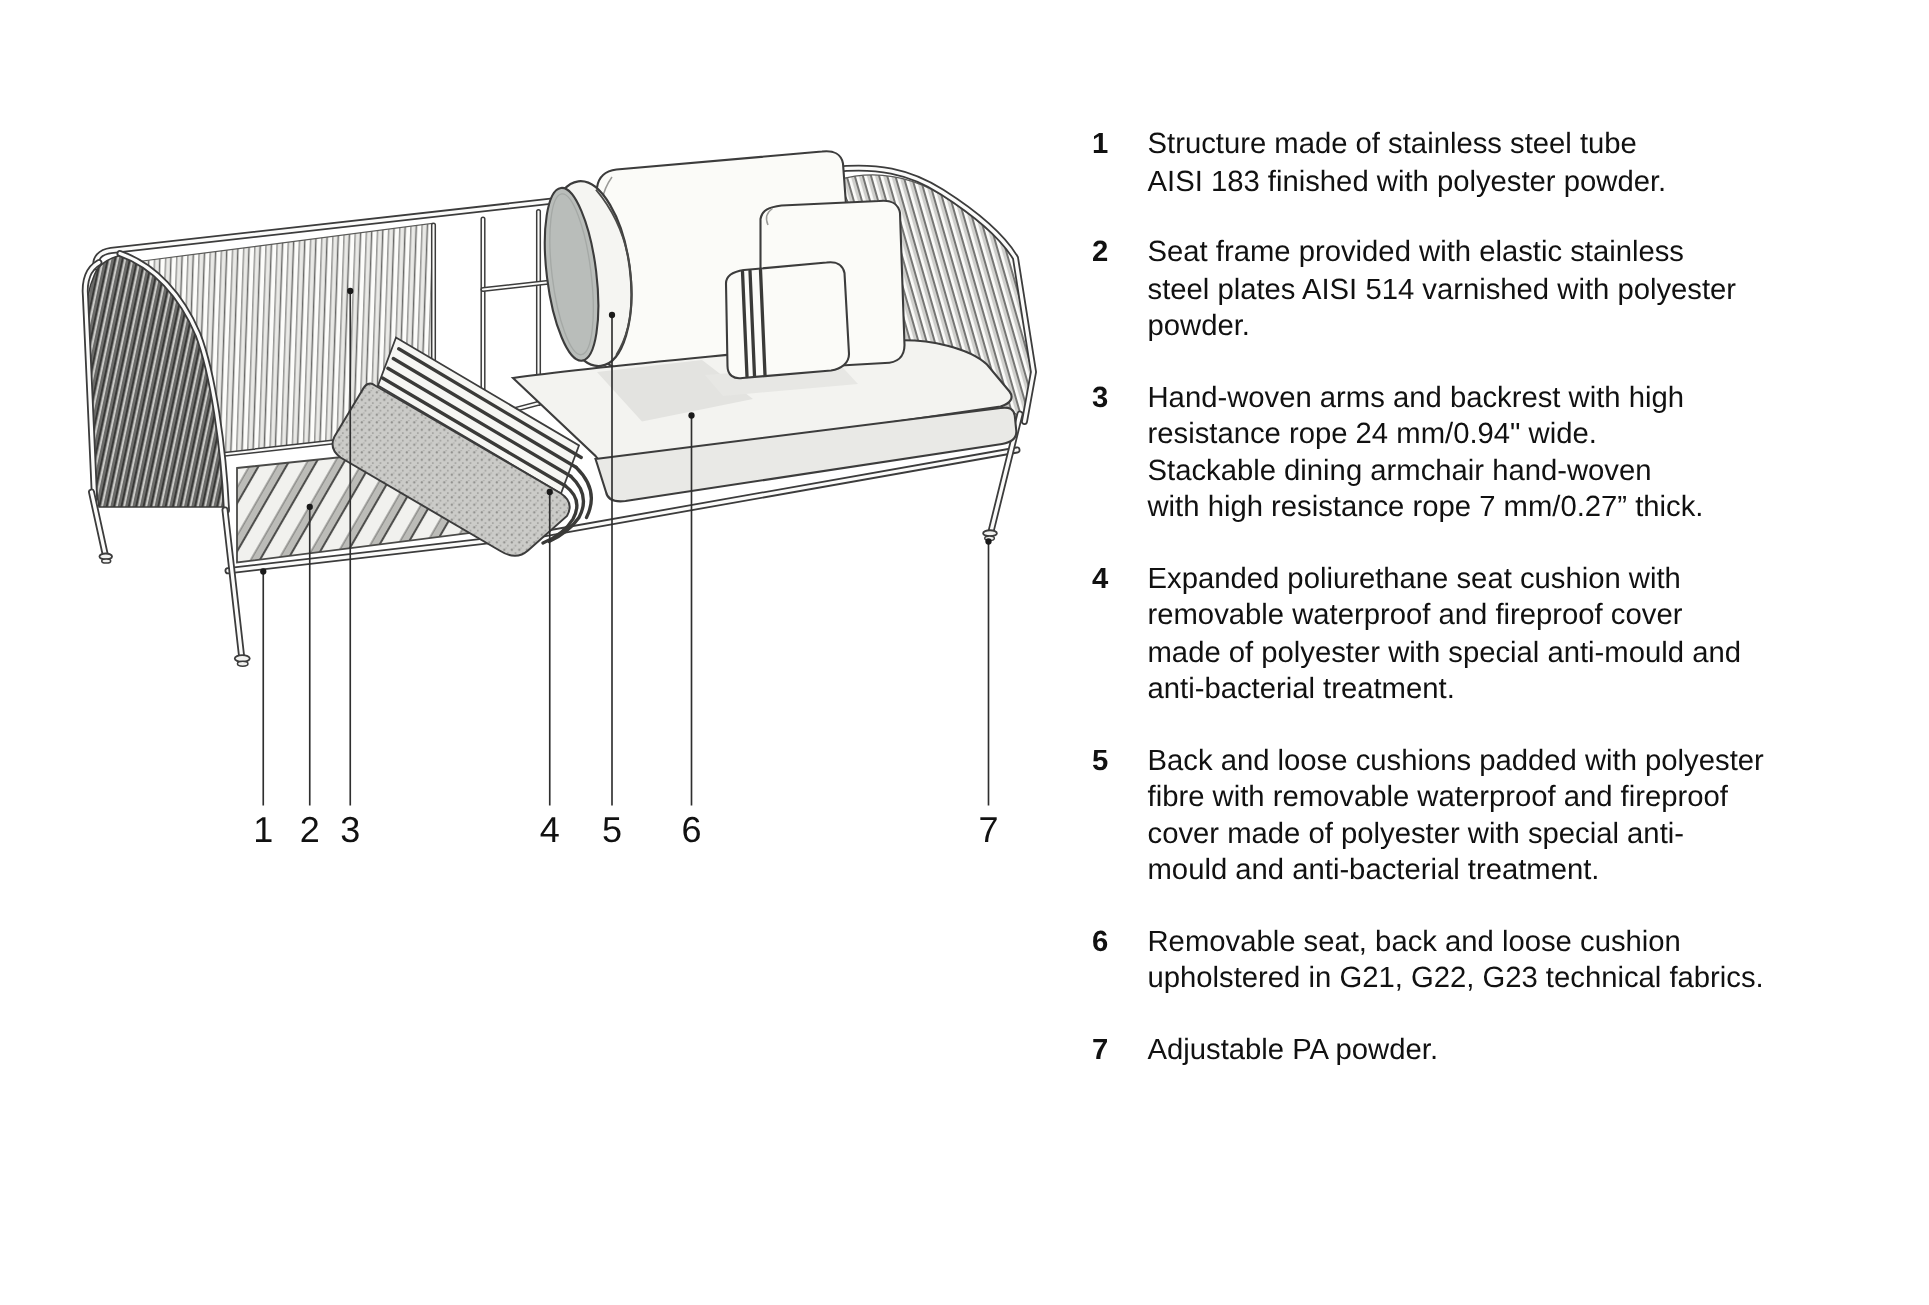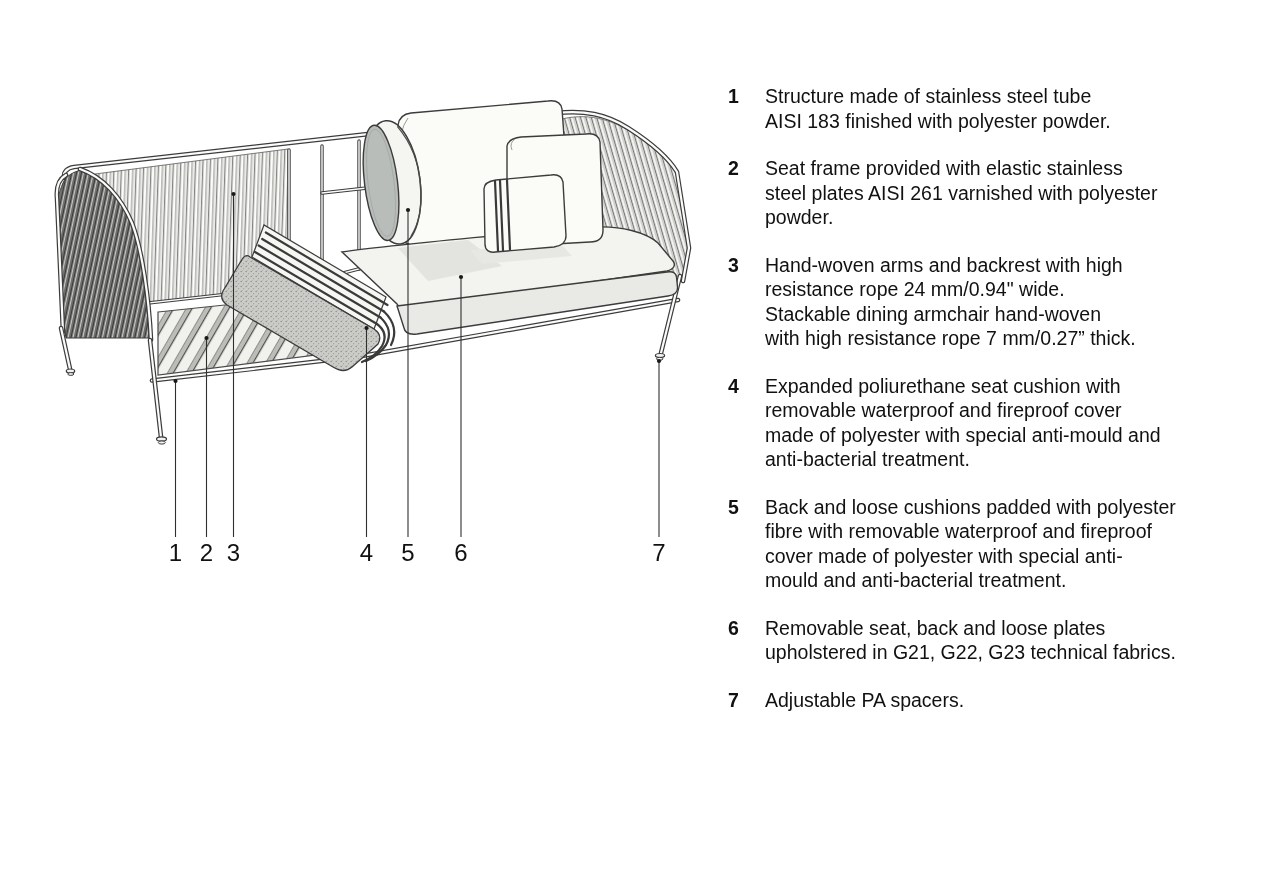--- a/index.html
+++ b/index.html
@@ -217,21 +217,21 @@
 
   <div class="spec-panel">
     <div class="spec-item">
       <span class="spec-num">1</span>
       <span class="spec-text">Structure made of stainless steel tube
 AISI 183 finished with polyester powder.</span>
     </div>
     <div class="spec-item">
       <span class="spec-num">2</span>
       <span class="spec-text">Seat frame provided with elastic stainless
-steel plates AISI 261 varnished with polyester
+steel plates AISI 514 varnished with polyester
 powder.</span>
     </div>
     <div class="spec-item">
       <span class="spec-num">3</span>
       <span class="spec-text">Hand-woven arms and backrest with high
 resistance rope 24 mm/0.94" wide.
 Stackable dining armchair hand-woven
 with high resistance rope 7 mm/0.27” thick.</span>
     </div>
     <div class="spec-item">
@@ -243,22 +243,22 @@
     </div>
     <div class="spec-item">
       <span class="spec-num">5</span>
       <span class="spec-text">Back and loose cushions padded with polyester
 fibre with removable waterproof and fireproof
 cover made of polyester with special anti-
 mould and anti-bacterial treatment.</span>
     </div>
     <div class="spec-item">
       <span class="spec-num">6</span>
-      <span class="spec-text">Removable seat, back and loose plates
+      <span class="spec-text">Removable seat, back and loose cushion
 upholstered in G21, G22, G23 technical fabrics.</span>
     </div>
     <div class="spec-item">
       <span class="spec-num">7</span>
-      <span class="spec-text">Adjustable PA spacers.</span>
+      <span class="spec-text">Adjustable PA powder.</span>
     </div>
   </div>
 
 </div>
 
 </body></html>

